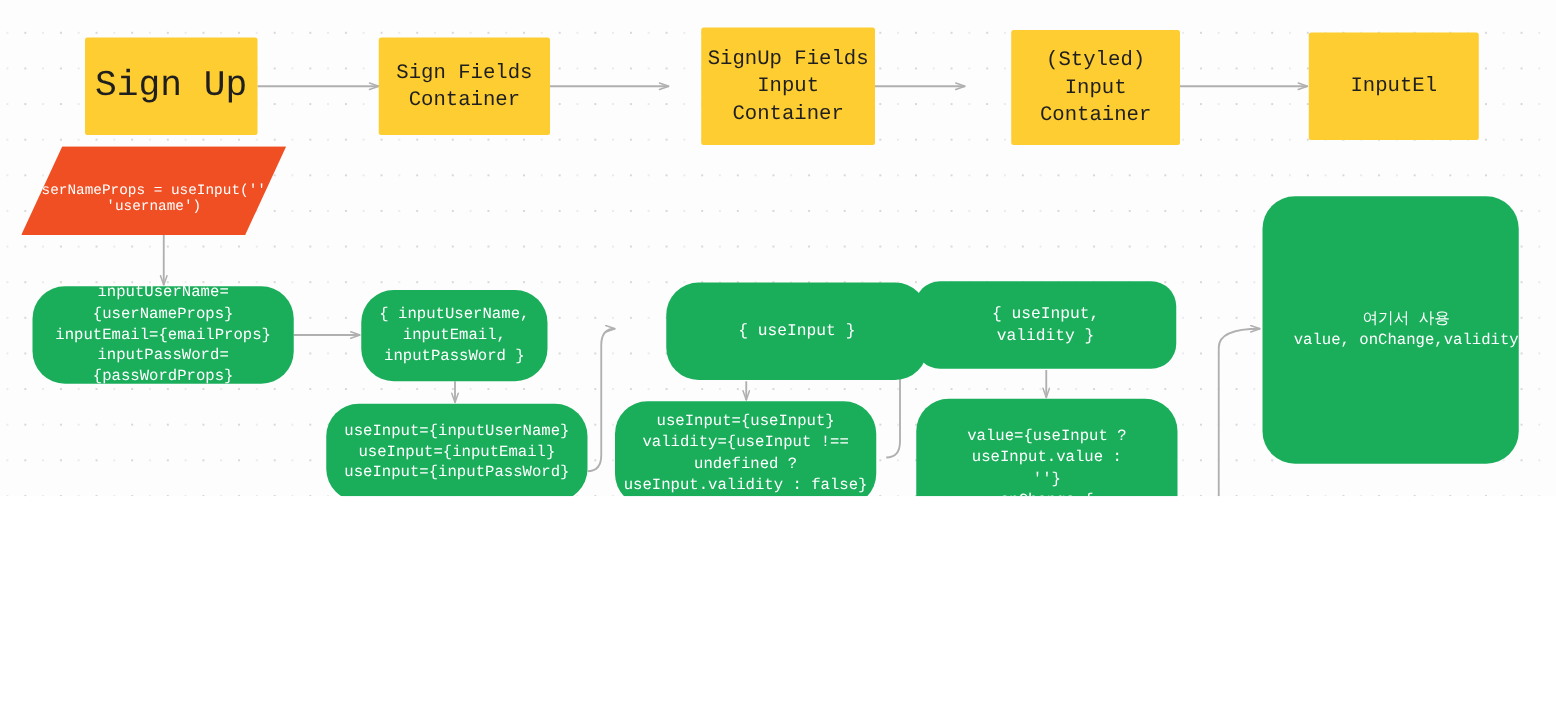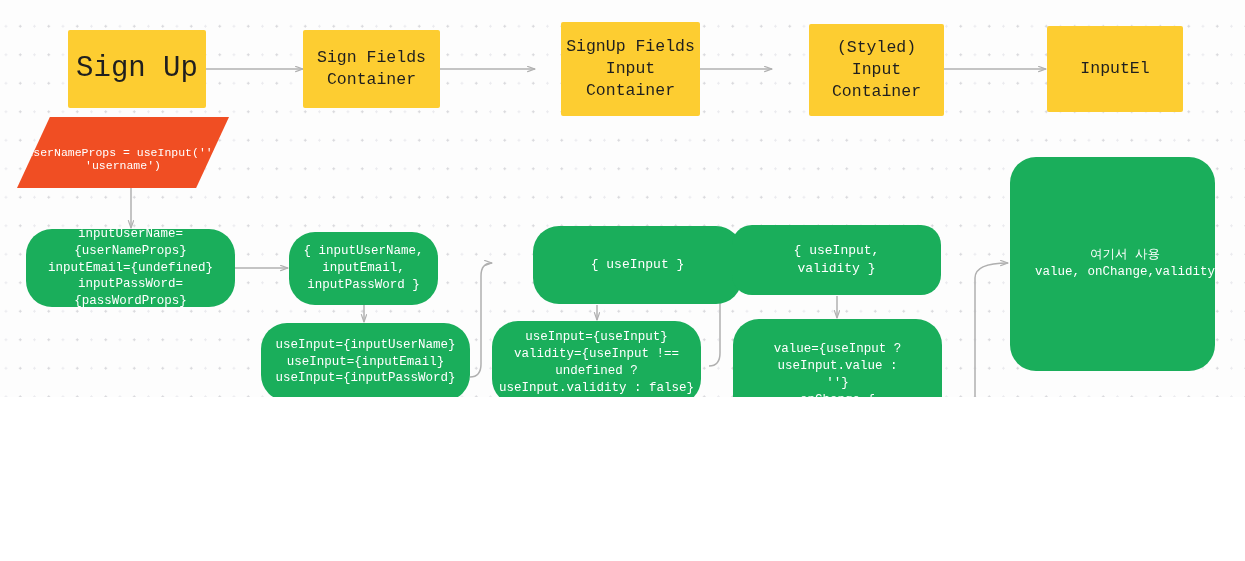--- a/index.html
+++ b/index.html
@@ -124,21 +124,21 @@
     <span class="txt t-yellow">InputEl</span>
   </div>
 
   <div class="para" style="left:17px; top:117px; width:212px; height:71px;">
     <span class="txt t-red">userNameProps =
 useInput('', 'username')</span>
   </div>
 
   <div class="node green" style="left:26px; top:229px; width:209px; height:78px;">
     <span class="txt t-green-sm">inputUserName={userNameProps}
-inputEmail={undefined}
+inputEmail={emailProps}
 inputPassWord={passWordProps}</span>
   </div>
 
   <div class="node green" style="left:289px; top:232px; width:149px; height:73px;">
     <span class="txt t-green-sm">{ inputUserName,
 inputEmail,
 inputPassWord }</span>
   </div>
 
   <div class="node green" style="left:261px; top:323px; width:209px; height:78px;">

